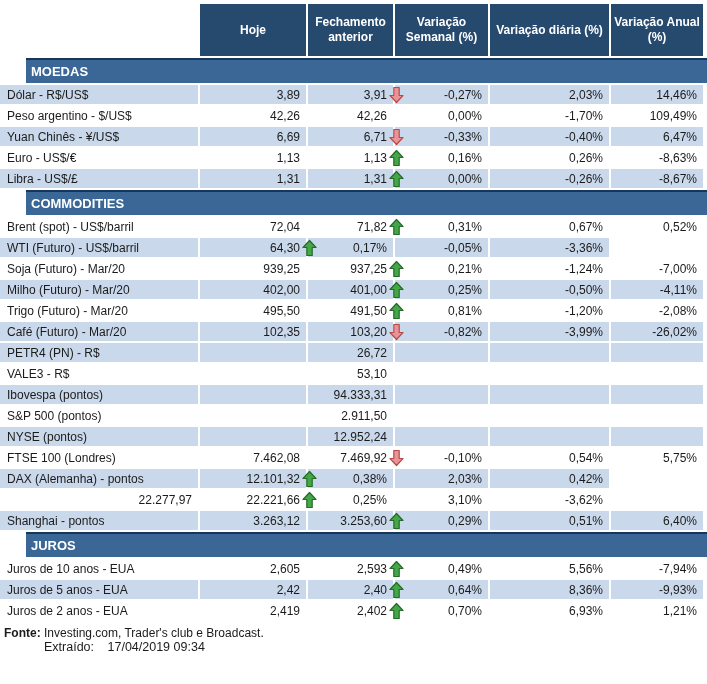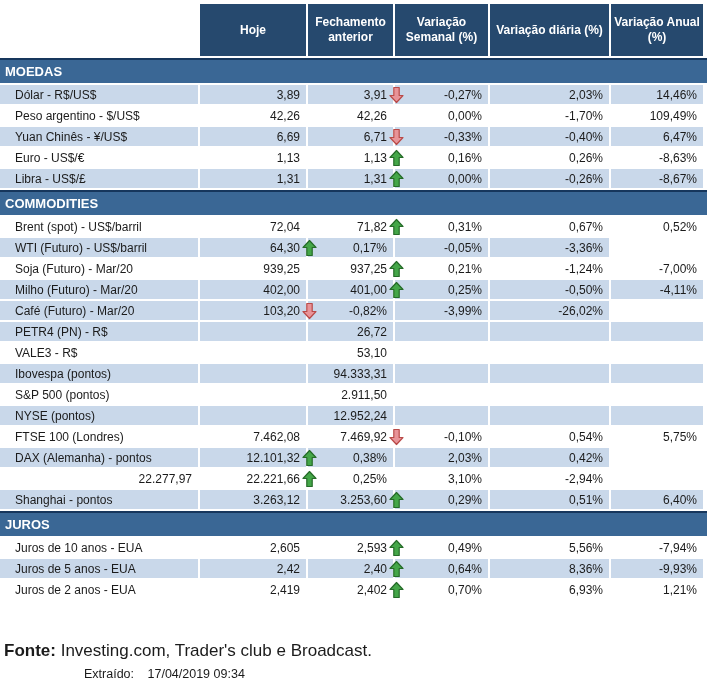--- a/index.html
+++ b/index.html
@@ -22,41 +22,41 @@
     background:#26496E;color:#ffffff;font-weight:bold;
     font-size:12px;line-height:1.25;
     display:flex;align-items:center;justify-content:center;text-align:center;
     height:52px;padding:0 3px;box-sizing:border-box;
   }
   
   .band{
     margin-top:2px;height:23px;
     background:#3A6795;border-top:2px solid #16365C;
     color:#ffffff;font-weight:bold;font-size:13px;
-    display:flex;align-items:center;padding-left:5px;
+    display:flex;align-items:center;padding-left:5px;margin-left:26px;
   }
   .rows{display:flex;flex-direction:column;row-gap:2px;padding-top:2px;}
   .row .cell{
     height:19px;font-size:12px;background:#ffffff;
     display:flex;align-items:center;box-sizing:border-box;
     white-space:nowrap;overflow:visible;
   }
   .row.shaded .cell{background:#C9D8EA;}
-  .cell.label{padding-left:15px;}
+  .cell.label{padding-left:7px;}
   .cell.num{justify-content:flex-end;padding-right:6px;}
   .cell.diaria{position:relative;}
   .arrow{
     position:absolute;left:-6px;top:50%;transform:translateY(-50%);
     width:15px;height:17px;display:flex;align-items:center;justify-content:center;
   }
   .arrow svg{display:block;}
   
-  .fonte{font-size:17px;padding:6px 0 0 4px;margin-top:36px;}
+  .fonte{font-size:12px;padding:6px 0 0 4px;}
   .fonte .b{font-weight:bold;}
-  .extraido{font-size:12.5px;padding-left:84px;margin-top:6px;}
+  .extraido{font-size:12.5px;padding-left:44px;margin-top:0;}
   .extraido .val{margin-left:10px;}
 </style>
 </head>
 <body>
 
 <div class="sheet">
 
   <div class="grid header-row" id="header-row">
     <div class="corner"></div>
 
@@ -216,23 +216,39 @@
                 <svg width="15" height="17" viewBox="0 0 15 17">
                   <path d="M7.5 1 L14 8 H10.2 V16 H4.8 V8 H1 Z" fill="#44A648" stroke="#256B28" stroke-width="1.2" stroke-linejoin="round"></path>
                 </svg>
               </span>
       <span>0,25%</span>
     </div>
     <div class="cell num">-0,50%</div>
     <div class="cell num">-4,11%</div>
   </div>
 
+  <div class="grid row">
+    <div class="cell label">Trigo (Futuro) - Mar/20</div>
+    <div class="cell num">495,50</div>
+    <div class="cell num">491,50</div>
+    <div class="cell num diaria">
+      <span class="arrow">
+                <svg width="15" height="17" viewBox="0 0 15 17">
+                  <path d="M7.5 1 L14 8 H10.2 V16 H4.8 V8 H1 Z" fill="#44A648" stroke="#256B28" stroke-width="1.2" stroke-linejoin="round"></path>
+                </svg>
+              </span>
+      <span>0,81%</span>
+    </div>
+    <div class="cell num">-1,20%</div>
+    <div class="cell num">-2,08%</div>
+  </div>
 
   <div class="grid row shaded">
     <div class="cell label">Café (Futuro) - Mar/20</div>
+    <div class="cell num">102,35</div>
     <div class="cell num">103,20</div>
     <div class="cell num diaria">
       <span class="arrow">
                 <svg width="15" height="17" viewBox="0 0 15 17">
                   <path d="M7.5 16 L1 9 H4.8 V1 H10.2 V1 V9 H14 Z" fill="#E89398" stroke="#B94A48" stroke-width="1.2" stroke-linejoin="round"></path>
                 </svg>
               </span>
       <span>-0,82%</span>
     </div>
     <div class="cell num">-3,99%</div>
@@ -339,21 +355,21 @@
     <div class="cell num">22.221,66</div>
     <div class="cell num diaria">
       <span class="arrow">
                 <svg width="15" height="17" viewBox="0 0 15 17">
                   <path d="M7.5 1 L14 8 H10.2 V16 H4.8 V8 H1 Z" fill="#44A648" stroke="#256B28" stroke-width="1.2" stroke-linejoin="round"></path>
                 </svg>
               </span>
       <span>0,25%</span>
     </div>
     <div class="cell num">3,10%</div>
-    <div class="cell num">-2,94%</div>
+    <div class="cell num">-3,62%</div>
   </div>
 
   <div class="grid row shaded">
     <div class="cell label">Shanghai - pontos</div>
     <div class="cell num">3.263,12</div>
     <div class="cell num">3.253,60</div>
     <div class="cell num diaria">
       <span class="arrow">
                 <svg width="15" height="17" viewBox="0 0 15 17">
                   <path d="M7.5 1 L14 8 H10.2 V16 H4.8 V8 H1 Z" fill="#44A648" stroke="#256B28" stroke-width="1.2" stroke-linejoin="round"></path>

